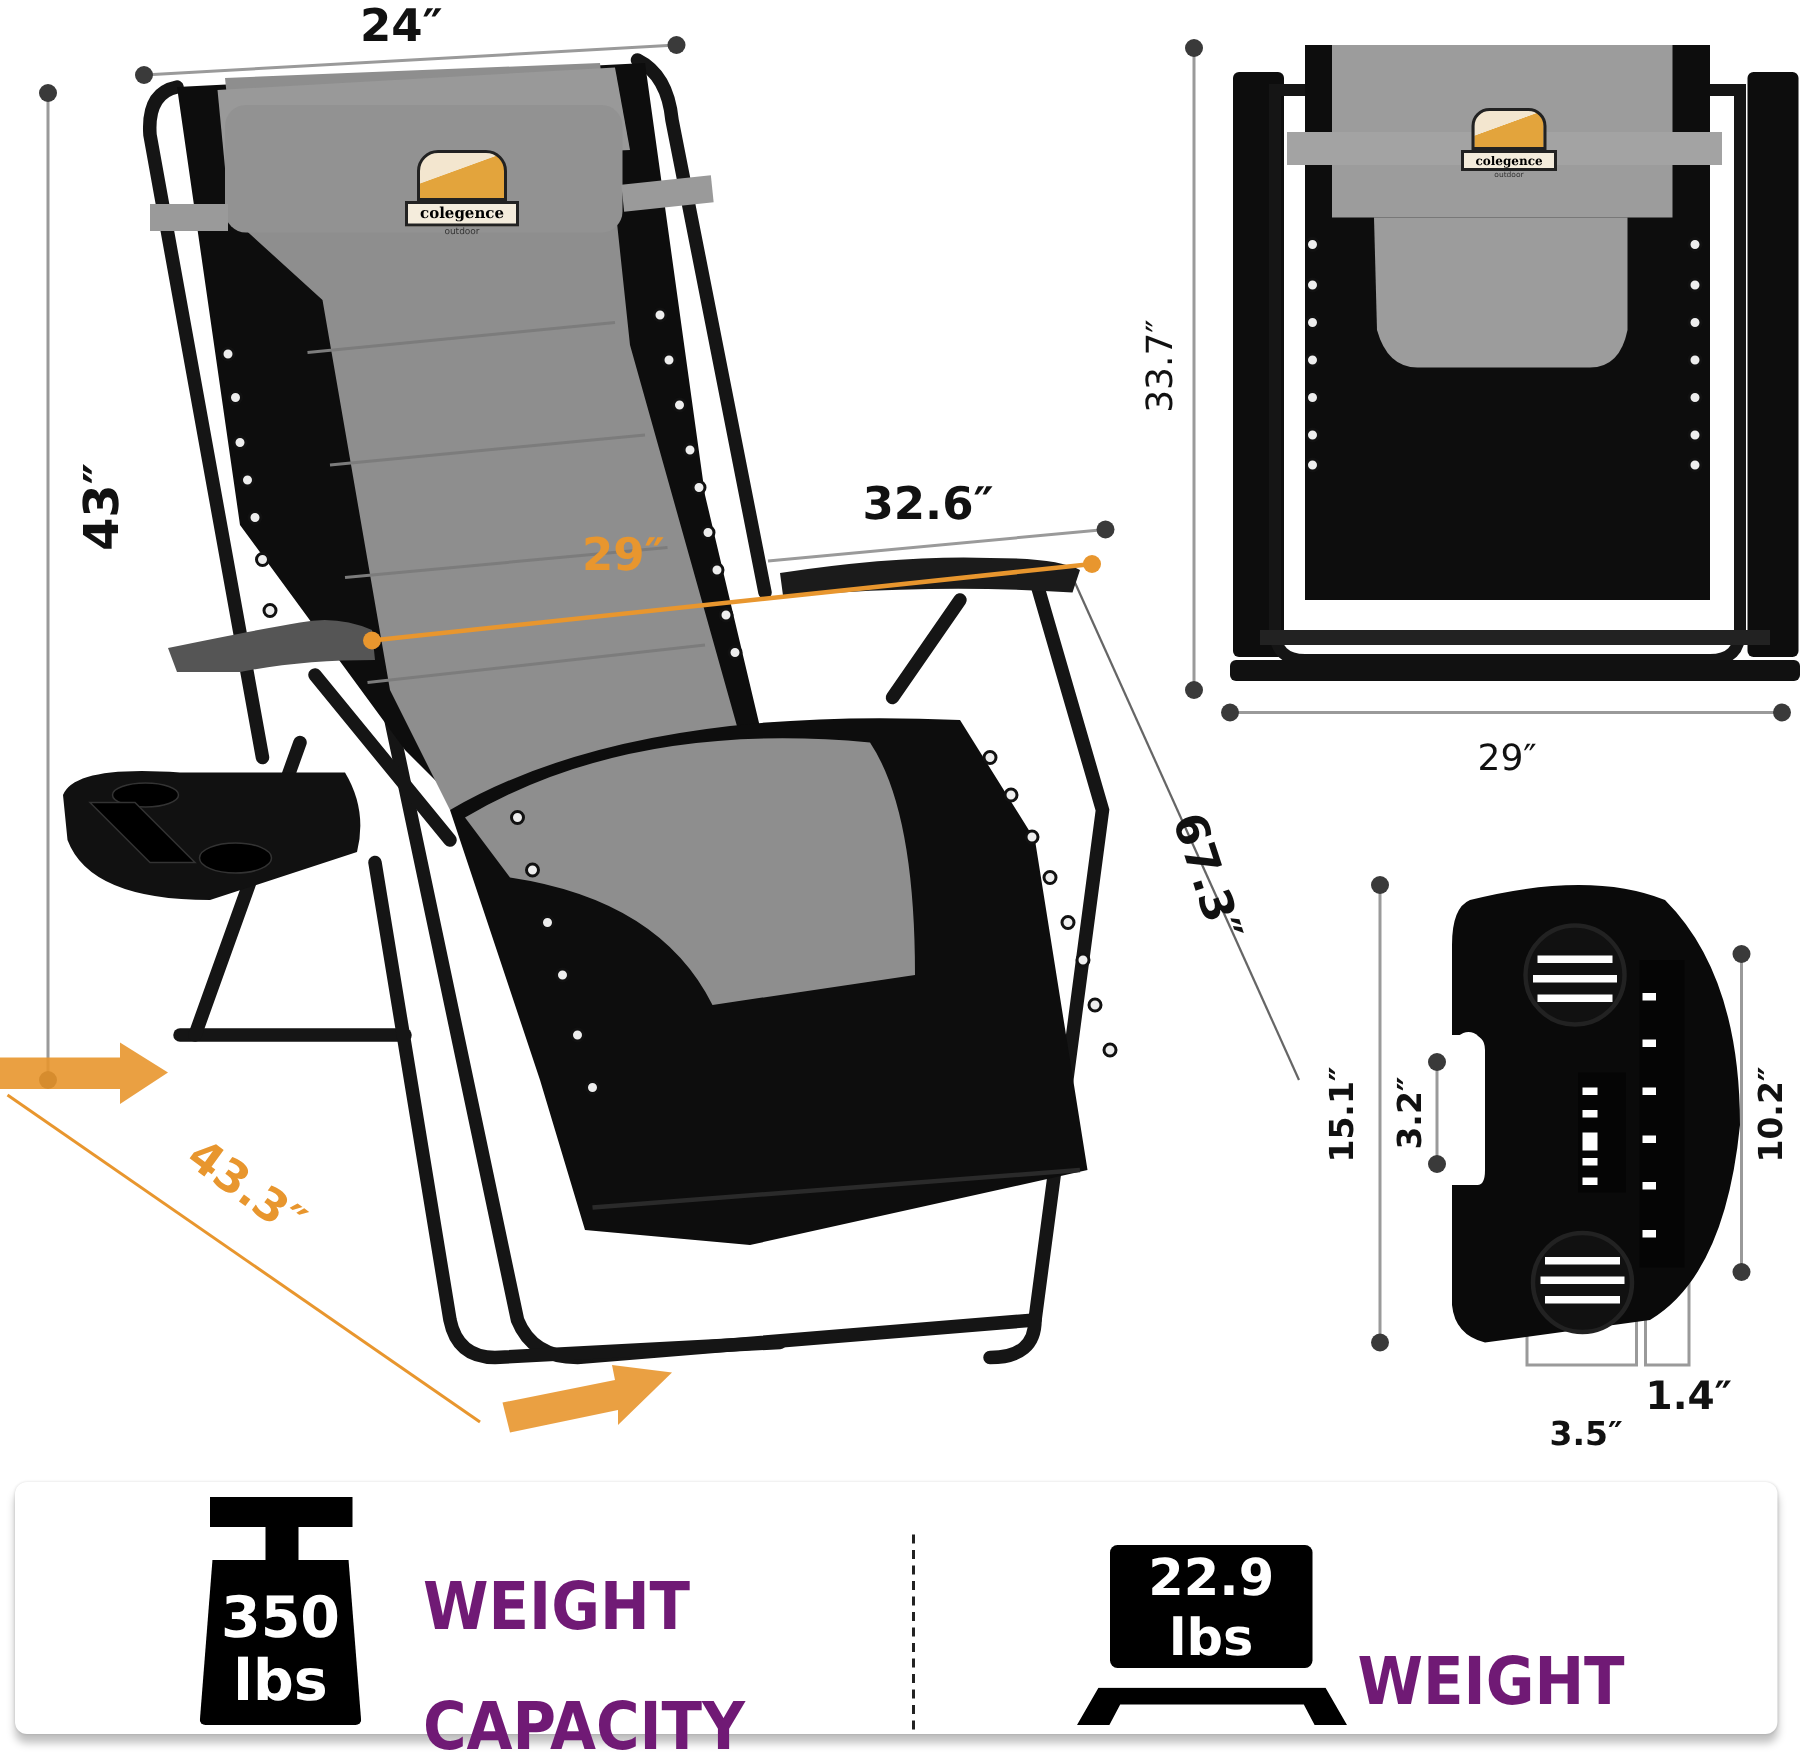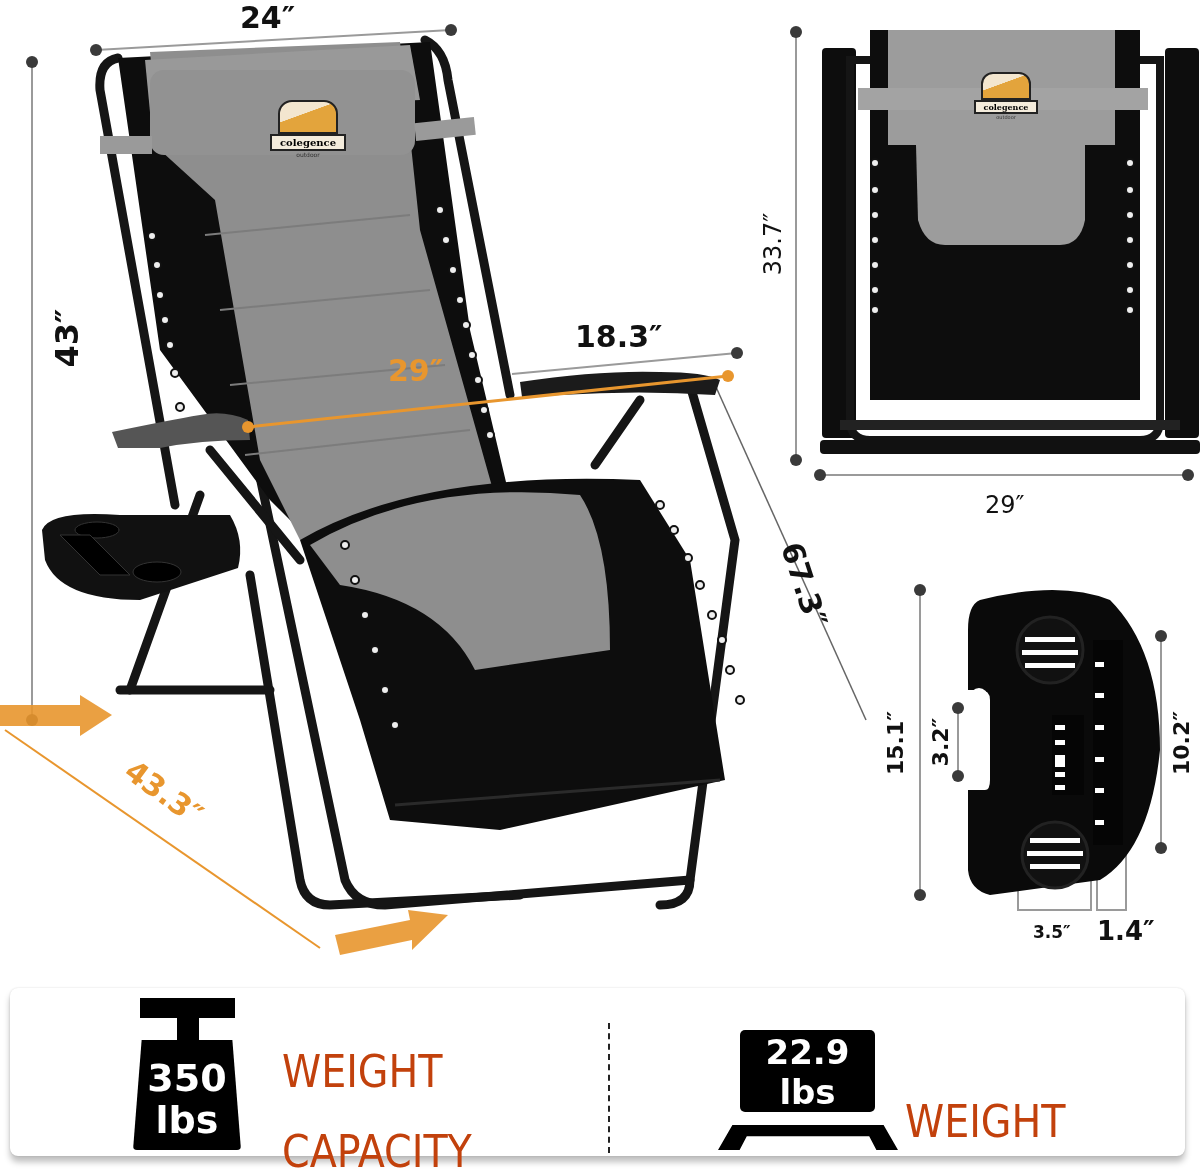--- a/index.html
+++ b/index.html
@@ -3,21 +3,21 @@
 <meta charset="utf-8">
 <style>
   html,body{margin:0;padding:0;background:#fff;}
   body{width:1200px;height:1174px;position:relative;overflow:hidden;font-family:"DejaVu Sans","Liberation Sans",sans-serif;}
   .abs{position:absolute;}
   .dim{position:absolute;font-weight:bold;color:#111;font-size:32px;line-height:1;white-space:nowrap;}
   .dim.orange{color:#e8962e;}
   .rot{transform-origin:center center;}
   svg{position:absolute;left:0;top:0;}
   .panel{position:absolute;left:10px;top:988px;width:1175px;height:168px;background:#fff;border-radius:8px;box-shadow:0 6px 6px rgba(0,0,0,0.25),0 0 2px rgba(0,0,0,0.15);}
-  .spec-text{position:absolute;font-family:"DejaVu Sans Condensed","DejaVu Sans",sans-serif;font-weight:normal;color:#c2410c;font-size:44px;line-height:52px;letter-spacing:0;}
+  .spec-text{position:absolute;font-family:"DejaVu Sans Condensed","DejaVu Sans",sans-serif;font-weight:bold;color:#701a75;font-size:44px;line-height:52px;letter-spacing:0;}
   .badge-text{position:absolute;color:#fff;font-weight:bold;text-align:center;font-size:38px;line-height:40px;}
 </style>
 </head>
 <body>
 
 <svg width="1200" height="990" viewBox="0 0 1200 990">
 
   <g stroke="#9a9a9a" stroke-width="2" fill="#3a3a3a">
     <line x1="96" y1="50" x2="451" y2="30"></line>
     <circle cx="96" cy="50" r="6" stroke="none"></circle>
@@ -207,32 +207,32 @@
   <div style="font-size:6px;color:#333;">outdoor</div>
 </div>
 <div class="abs" style="left:974px;top:72px;width:64px;text-align:center;">
   <div style="width:46px;height:24px;margin:0 auto;background:linear-gradient(160deg,#f3e6cf 40%,#e3a43c 41%);border-radius:12px 12px 0 0;border:2px solid #222;"></div>
   <div style="background:#f4ecdc;border:2px solid #222;font-family:'DejaVu Serif',serif;font-size:8px;font-weight:bold;">colegence</div>
   <div style="font-size:5px;color:#333;">outdoor</div>
 </div>
 
 <div class="dim" style="left:240px;top:3px;font-size:30px;text-align:right;">24″</div>
 <div class="dim rot" style="left:38px;top:322px;transform:rotate(-90deg);font-size:32px;">43″</div>
-<div class="dim" style="left:575px;top:322px;font-size:30px;">18.3″</div>
+<div class="dim" style="left:575px;top:322px;font-size:30px;">32.6″</div>
 <div class="dim orange" style="left:388px;top:356px;font-size:30px;">29″</div>
 <div class="dim rot" style="left:760px;top:570px;transform:rotate(72deg);font-size:30px;">67.3″</div>
 <div class="dim orange rot" style="left:120px;top:778px;transform:rotate(36deg);font-size:30px;">43.3″</div>
 
 <div class="dim rot" style="left:742px;top:232px;transform:rotate(-90deg);font-size:24px;font-weight:normal;">33.7″</div>
 <div class="dim" style="left:985px;top:493px;font-size:24px;font-weight:normal;">29″</div>
 
 <div class="dim rot" style="left:864px;top:732px;transform:rotate(-90deg);font-size:22px;">15.1″</div>
 <div class="dim rot" style="left:917px;top:731px;transform:rotate(-90deg);font-size:22px;">3.2″</div>
 <div class="dim rot" style="left:1150px;top:732px;transform:rotate(-90deg);font-size:22px;">10.2″</div>
-<div class="dim" style="left:1033px;top:924px;font-size:17px;">3.5″</div>
+<div class="dim" style="left:1033px;top:946px;font-size:22px;">3.5″</div>
 <div class="dim" style="left:1097px;top:918px;font-size:26px;">1.4″</div>
 
 <div class="panel">
 
   <div class="abs" style="left:115px;top:10px;width:150px;height:150px;">
     <div class="abs" style="left:15px;top:0;width:95px;height:20px;background:#000;"></div>
     <div class="abs" style="left:52px;top:20px;width:22px;height:22px;background:#000;"></div>
     <div class="abs" style="left:8px;top:42px;width:108px;height:110px;background:#000;clip-path:polygon(8% 0,92% 0,100% 100%,0 100%);border-radius:4px;"></div>
     <div class="badge-text" style="left:8px;top:60px;width:108px;">350</div>
     <div class="badge-text" style="left:8px;top:102px;width:108px;">lbs</div>

